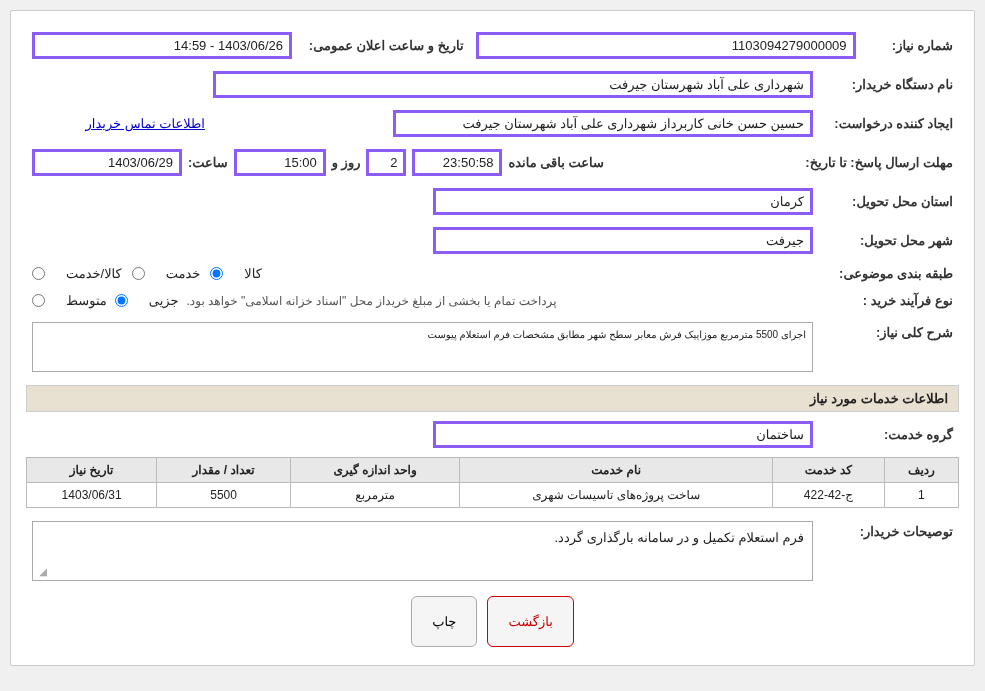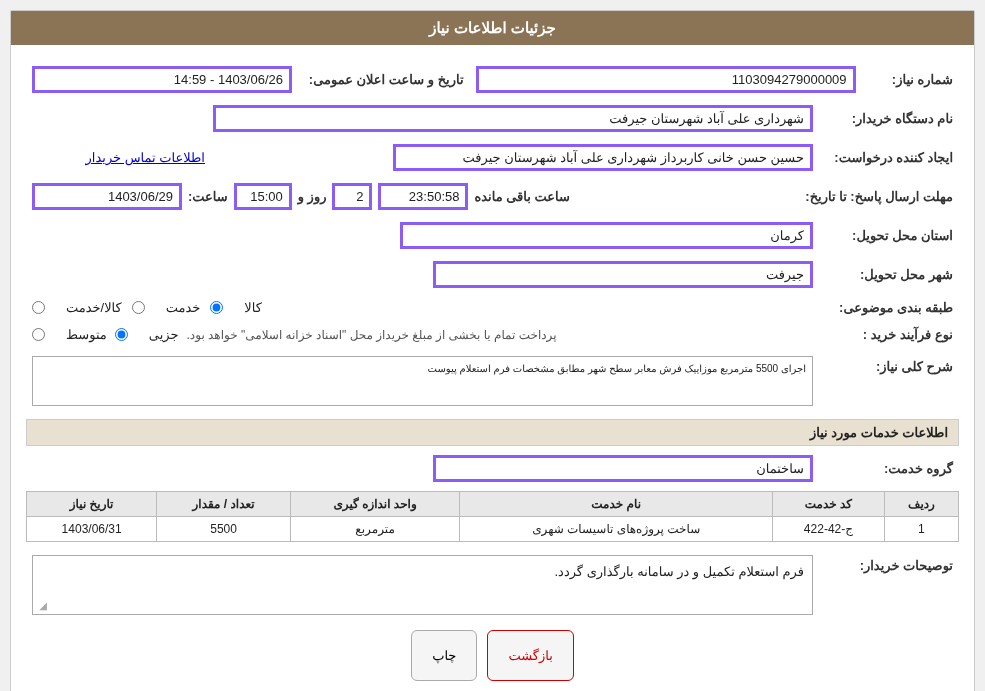--- a/index.html
+++ b/index.html
@@ -159,23 +159,20 @@
     }
     .card-inner {
       position: relative;
     }
   </style>
 </head>
 <body>
 
 <div class="page-wrapper">
   <div class="main-card">
-    <div class="card-header">
-      <span>جزئیات اطلاعات نیاز</span>
-    </div>
     <div class="card-body card-inner">
 
       <table class="info-table" style="margin-top:8px;">
         <tbody>
             <tr>
           <td class="label-cell">شماره نیاز:</td>
           <td class="value-cell">
             <div class="input-field input-wide">1103094279000009</div>
           </td>
           <td class="label-cell" style="width:180px;">تاریخ و ساعت اعلان عمومی:</td>
@@ -212,37 +209,37 @@
         </table>
 
       <table class="info-table">
         <tbody>
             <tr>
           <td class="label-cell" style="width:160px;">مهلت ارسال پاسخ: تا تاریخ:</td>
           <td class="value-cell">
             <div style="display:flex; align-items:center; gap:6px; flex-direction:row-reverse; justify-content:flex-start;">
               <div class="input-field input-small">1403/06/29</div>
               <span class="inline-label">ساعت:</span>
-              <div class="input-field" style="width:58px;">15:00</div>
+              <div class="input-field" style="width:92px;">15:00</div>
               <span class="inline-label">روز و</span>
               <div class="input-field" style="width:40px;">2</div>
               <div class="input-field" style="width:90px;">23:50:58</div>
               <span class="inline-label">ساعت باقی مانده</span>
             </div>
           </td>
         </tr>
       </tbody>
         </table>
 
       <table class="info-table">
         <tbody>
             <tr>
           <td class="label-cell">استان محل تحویل:</td>
           <td class="value-cell">
-            <div class="input-field" style="width:413px;">کرمان</div>
+            <div class="input-field" style="width:380px;">کرمان</div>
           </td>
         </tr>
       </tbody>
         </table>
 
       <table class="info-table">
         <tbody>
             <tr>
           <td class="label-cell">شهر محل تحویل:</td>
           <td class="value-cell">

